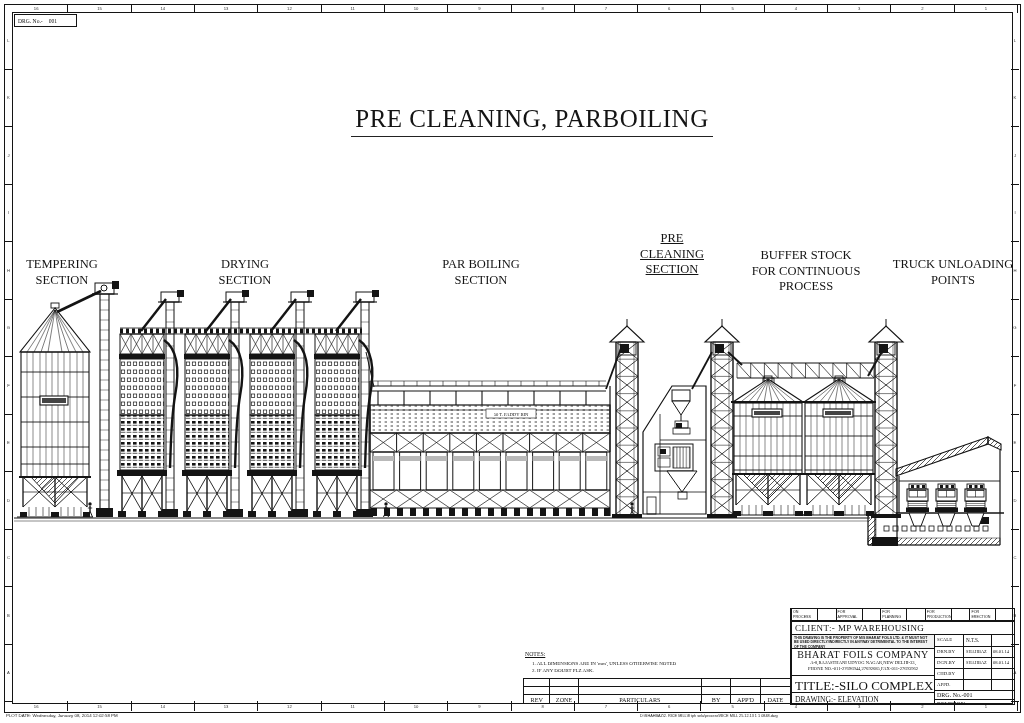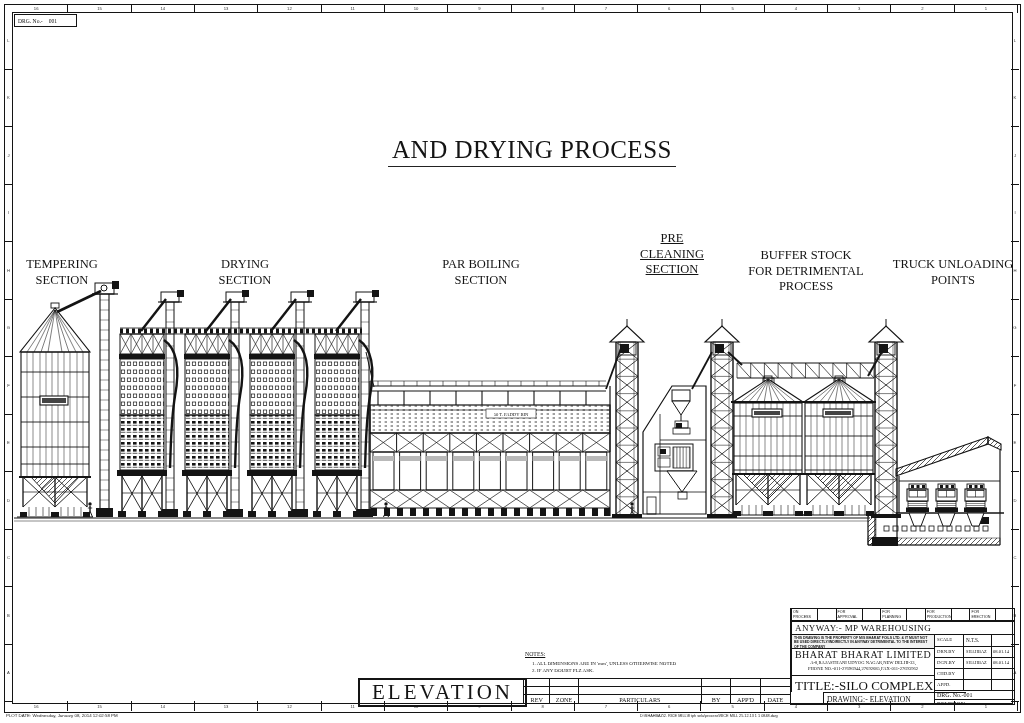--- a/index.html
+++ b/index.html
@@ -56,21 +56,21 @@
   .tb{left:790px;top:608px;width:223px;height:95px;border:1.2px solid #141414;font-family:"Liberation Serif",serif;}
   .tb .cell{position:absolute;border-left:0.8px solid #141414;border-top:0.8px solid #141414;overflow:hidden;box-sizing:border-box;}
   .tb-status{left:0;top:0;width:223px;height:12px;display:flex;}
   .tb-status .status-label{border-left:0.8px solid #141414;border-bottom:0.8px solid #141414;width:26px;font-size:3.7px;font-family:"Liberation Sans",sans-serif;line-height:1.3;padding:1px 0 0 1px;white-space:pre-line;box-sizing:border-box;}
   .tb-status .status-box{border-left:0.8px solid #141414;border-bottom:0.8px solid #141414;width:18.6px;box-sizing:border-box;}
   .tb-client{left:0;top:12px;width:223px;height:13px;font-size:9px;padding:1px 0 0 3px;letter-spacing:0.4px;}
   .tb-discl{left:0;top:25px;width:143px;height:14px;font-size:3.5px;font-weight:bold;font-family:"Liberation Sans",sans-serif;line-height:1.25;padding:1px 2px;background:#f2f2f2;}
   .tb-company{left:0;top:39px;width:143px;height:12px;font-size:10px;text-align:center;letter-spacing:0.5px;}
   .tb-addr{left:0;top:51px;width:143px;height:15px;font-size:4.6px;text-align:center;line-height:1.4;border-top:none !important;}
   .tb-title{left:0;top:66px;width:143px;height:17px;font-size:13px;padding:2px 0 0 3px;}
-  .tb-drawing{left:0;top:83px;width:143px;height:12px;font-size:7.6px;padding:1.5px 0 0 3px;margin-left:32px;}
+  .tb-drawing{left:0;top:83px;width:143px;height:12px;font-size:7.6px;padding:1.5px 0 0 3px;}
   .tb-r-label{left:143px;width:29px;font-size:4.8px;padding:1.5px 0 0 2px;}
   .tb-r-val{left:172px;width:28px;font-size:4.4px;padding:1.5px 0 0 2px;}
   .tb-r-date{left:200px;width:23px;font-size:4.6px;padding:1.5px 0 0 1px;}
   .tb-drg{left:143px;top:81px;width:80px;height:9px;font-size:6px;padding:1px 0 0 2px;}
   .tb-rev{left:143px;top:90px;width:80px;height:5px;font-size:6px;padding:0.5px 0 0 2px;}
   
   .plotdate{left:6px;top:713px;font-size:4.4px;font-family:"Liberation Sans",sans-serif;color:#222;}
   .filepath{left:640px;top:714px;font-size:3.8px;font-family:"Liberation Sans",sans-serif;color:#222;}
   svg text{font-family:"Liberation Serif",serif;}
 </style>
@@ -146,35 +146,34 @@
       <div class="cell">B</div>
       <div class="cell">A</div>
     </div>
 
   <div class="abs drgno">
     <span>DRG. No.-</span>
     <span>001</span>
   </div>
 
   <div class="abs main-title">
-    <br>
-    <span class="t-line">AND DRYING PROCESS</span>
+    <span class="t-line">PRE CLEANING, PARBOILING</span><br>
   </div>
 
   <div class="sec sec-tempering">TEMPERING
 SECTION</div>
   <div class="sec sec-drying">DRYING
 SECTION</div>
   <div class="sec sec-parboiling">PAR BOILING
 SECTION</div>
   <div class="sec sec-precleaning">PRE
 CLEANING
 SECTION</div>
   <div class="sec sec-buffer">BUFFER STOCK
-FOR DETRIMENTAL
+FOR CONTINUOUS
 PROCESS</div>
   <div class="sec sec-truck">TRUCK UNLOADING
 POINTS</div>
 
   <svg class="abs" style="left:0;top:0" width="1024" height="723" viewBox="0 0 1024 723" stroke="#141414" fill="none" stroke-width="1">
     <defs>
       <pattern id="ptSq" width="6" height="8" patternUnits="userSpaceOnUse">
         <rect x="1.3" y="2" width="3.4" height="3.4" fill="none" stroke="#141414" stroke-width="0.7"></rect>
       </pattern>
       <pattern id="ptSq2" width="6" height="7" patternUnits="userSpaceOnUse">
@@ -749,23 +748,20 @@
   </svg>
 
   <div class="abs notes">
     <div class="nh">NOTES:</div>
     <div>
         <div class="ni">1. ALL DIMENSIONS ARE IN 'mm', UNLESS OTHERWISE NOTED</div>
         <div class="ni">2. IF ANY DOUBT PLZ ASK.</div>
       </div>
   </div>
 
-  <div class="abs elev-box">
-    <span>ELEVATION</span>
-  </div>
 
   <div class="abs rev-table">
     <div class="rev-row rev-r1">
         <div></div>
         <div></div>
         <div></div>
         <div></div>
         <div></div>
         <div></div>
       </div>
@@ -803,23 +799,23 @@
         <div class="status-box"></div>
 
         <div class="status-label">FOR
 PRODUCTION</div>
         <div class="status-box"></div>
 
         <div class="status-label">FOR
 ERECTION</div>
         <div class="status-box"></div>
       </div>
-    <div class="cell tb-client">ANYWAY:- MP WAREHOUSING</div>
+    <div class="cell tb-client">CLIENT:- MP WAREHOUSING</div>
     <div class="cell tb-discl">THIS DRAWING IS THE PROPERTY OF M/S BHARAT FOILS LTD. &amp; IT MUST NOT BE USED DIRECTLY/INDIRECTLY IN ANYWAY DETRIMENTAL TO THE INTEREST OF THE COMPANY</div>
-    <div class="cell tb-company">BHARAT BHARAT LIMITED</div>
+    <div class="cell tb-company">BHARAT FOILS COMPANY</div>
     <div class="cell tb-addr">
       <div>A-8,RAJASTHANI UDYOG NAGAR,NEW DELHI-33,</div>
       <div>PHONE NO.-011-27696944,27692685,FAX-011-27693962</div>
     </div>
     <div class="cell tb-title">TITLE:-SILO COMPLEX</div>
     <div class="cell tb-drawing">DRAWING:- ELEVATION</div>
 
     <div class="cell tb-r-label" style="top:25px;height:12px;">SCALE</div>
     <div class="cell tb-r-val" style="top:25px;height:12px;font-size:5.2px;">N.T.S.</div>
     <div class="cell tb-r-date" style="top:25px;height:12px;"></div>

